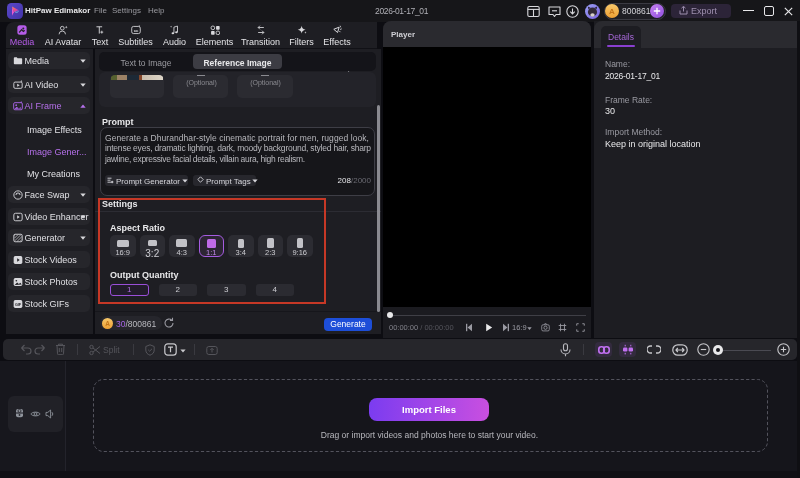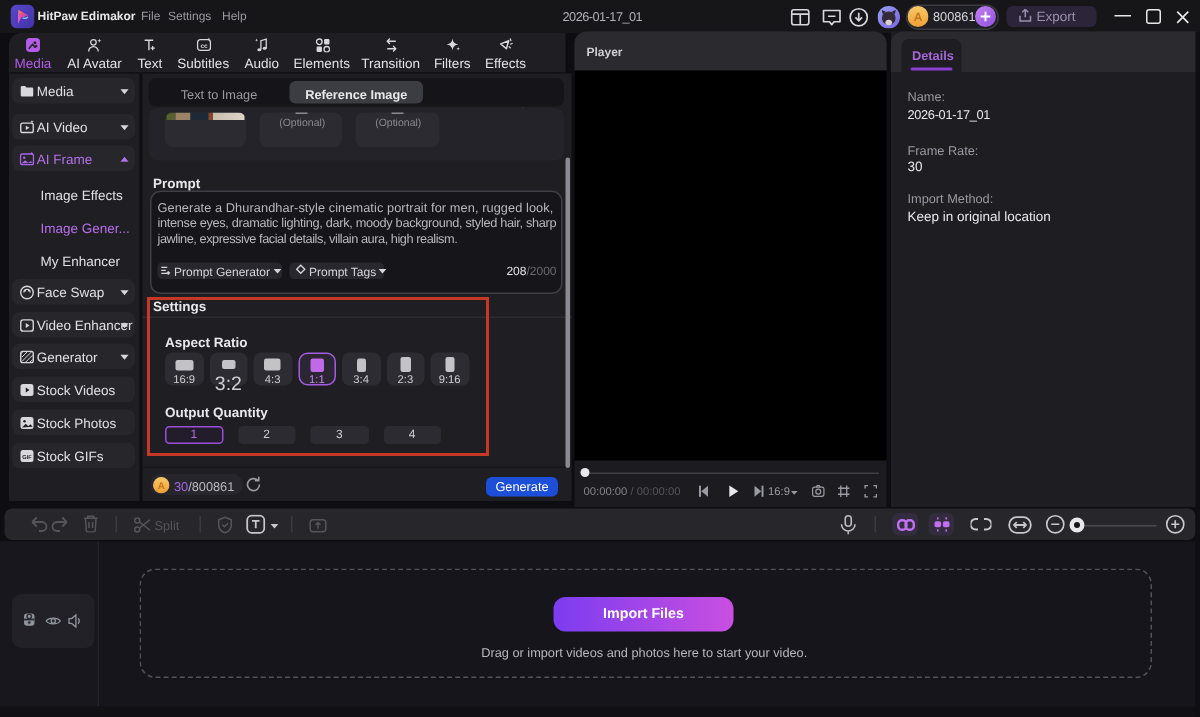--- a/index.html
+++ b/index.html
@@ -182,21 +182,21 @@
       <circle cx="3.8" cy="5" r="1" fill="#a864e8"></circle>
       <path d="M1.5 9.5 L4.5 7 L7 9 L9 7.5 L10.5 9" fill="#a864e8"></path>
       <path d="M9.8 0 l0.35 1 1 0.35 -1 0.35 -0.35 1 -0.35 -1 -1 -0.35 1 -0.35 Z" fill="#a864e8"></path>
     </svg>
     <div class="abs" style="left:24.5px;top:100.5px;font-size:9px;color:#b570ea;white-space:nowrap;">AI Frame</div>
     <svg class="abs" style="left:80px;top:103.5px;" width="6" height="4" viewBox="0 0 6 4">
       <path d="M0.3 3.8 h5.4 L3 0.5 Z" fill="#b570ea"></path>
     </svg>
     <div class="abs" style="left:27px;top:124.5px;font-size:9px;color:#e0e0e4;white-space:nowrap;">Image Effects</div>
     <div class="abs" style="left:27px;top:146.5px;font-size:9px;color:#b570ea;white-space:nowrap;">Image Gener...</div>
-    <div class="abs" style="left:27px;top:168.5px;font-size:9px;color:#e0e0e4;white-space:nowrap;">My Enhancer</div>
+    <div class="abs" style="left:27px;top:168.5px;font-size:9px;color:#e0e0e4;white-space:nowrap;">My Creations</div>
     <div class="abs" style="left:8px;top:186px;width:82px;height:17px;background:#26262b;border-radius:5px;"></div>
     <svg class="abs" style="left:12.5px;top:189.5px;" width="10" height="10" viewBox="0 0 12 12">
       <circle cx="6" cy="6" r="5" fill="none" stroke="#d8d8dc" stroke-width="1.1"></circle>
       <path d="M3.5 6 a2.5 2.5 0 0 1 5 0" fill="none" stroke="#d8d8dc" stroke-width="1"></path>
       <circle cx="4.5" cy="4.5" r="0.7" fill="#d8d8dc"></circle>
       <circle cx="7.5" cy="4.5" r="0.7" fill="#d8d8dc"></circle>
     </svg>
     <div class="abs" style="left:24.5px;top:189.5px;font-size:9px;color:#e0e0e4;white-space:nowrap;">Face Swap</div>
     <svg class="abs" style="left:80px;top:192.5px;" width="6" height="4" viewBox="0 0 6 4">
       <path d="M0.3 0.5 h5.4 L3 3.8 Z" fill="#d8d8dc"></path>
@@ -291,21 +291,21 @@
 
 <div class="abs txt" style="left:102px;top:199px;font-size:9px;font-weight:bold;">Settings</div>
 <div class="abs" style="left:95px;top:211px;width:286px;height:1px;background:#2c2c33;"></div>
 <div class="abs txt" style="left:110px;top:223px;font-size:9px;font-weight:bold;">Aspect Ratio</div>
 <div id="ratioBtns">
     <div class="abs" style="left:110px;top:235px;width:25.5px;height:22px;background:#2c2c32;border-radius:5px;"></div>
     <div class="abs" style="left:116.75px;top:239.5px;width:12px;height:7px;background:#c2c2c7;border-radius:1.5px;"></div>
     <div class="abs" style="left:122.75px;top:248px;font-size:7.5px;color:#cdcdd2;transform:translateX(-50%);">16:9</div>
     <div class="abs" style="left:139.5px;top:235px;width:25.5px;height:22px;background:#2c2c32;border-radius:5px;"></div>
     <div class="abs" style="left:147.5px;top:239.75px;width:9.5px;height:6.5px;background:#c2c2c7;border-radius:1.5px;"></div>
-    <div class="abs" style="left:152.25px;top:248px;font-size:13px;color:#cdcdd2;transform:translateX(-50%);">3:2</div>
+    <div class="abs" style="left:152.25px;top:248px;font-size:10px;color:#cdcdd2;transform:translateX(-50%);">3:2</div>
     <div class="abs" style="left:169px;top:235px;width:25.5px;height:22px;background:#2c2c32;border-radius:5px;"></div>
     <div class="abs" style="left:176.25px;top:239px;width:11px;height:8px;background:#c2c2c7;border-radius:1.5px;"></div>
     <div class="abs" style="left:181.75px;top:248px;font-size:7.5px;color:#cdcdd2;transform:translateX(-50%);">4:3</div>
     <div class="abs" style="left:198.5px;top:235px;width:25.5px;height:22px;background:#2c2533;border:1px solid #a55ce0;border-radius:6px;box-sizing:border-box;"></div>
     <div class="abs" style="left:206.75px;top:238.5px;width:9px;height:9px;background:#c06ae8;border-radius:1.5px;"></div>
     <div class="abs" style="left:211.25px;top:248px;font-size:7.5px;color:#c08ae8;transform:translateX(-50%);">1:1</div>
     <div class="abs" style="left:228px;top:235px;width:25.5px;height:22px;background:#2c2c32;border-radius:5px;"></div>
     <div class="abs" style="left:237.5px;top:238.5px;width:6.5px;height:9px;background:#c2c2c7;border-radius:1.5px;"></div>
     <div class="abs" style="left:240.75px;top:248px;font-size:7.5px;color:#cdcdd2;transform:translateX(-50%);">3:4</div>
     <div class="abs" style="left:257.5px;top:235px;width:25.5px;height:22px;background:#2c2c32;border-radius:5px;"></div>
@@ -370,21 +370,21 @@
 <svg class="abs" style="left:558px;top:323px;" width="9" height="9" viewBox="0 0 10 10" fill="none" stroke="#9a9aa2" stroke-width="1">
 <path d="M2.8 0.8 v8.4 M7.2 0.8 v8.4 M0.8 2.8 h8.4 M0.8 7.2 h8.4"></path>
 </svg>
 <svg class="abs" style="left:576px;top:323px;" width="9" height="9" viewBox="0 0 10 10" fill="none" stroke="#9a9aa2" stroke-width="1">
 <path d="M3 0.8 h-2.2 v2.2 M7 0.8 h2.2 v2.2 M3 9.2 h-2.2 v-2.2 M7 9.2 h2.2 v-2.2"></path>
 </svg>
 
 <div class="abs" style="left:594px;top:21px;width:206px;height:317px;background:#1d1d22;"></div>
 <div class="abs" style="left:594px;top:21px;width:206px;height:27px;background:#2a2a2f;border-radius:8px 0 0 0;"></div>
 <div class="abs" style="left:601px;top:26px;width:40px;height:22px;background:#1d1d22;border-radius:5px 5px 0 0;"></div>
-<div class="abs" style="left:608px;top:32px;font-size:8.5px;color:#a668d8;font-weight:bold;">Details</div>
+<div class="abs" style="left:608px;top:32px;font-size:8.5px;color:#a668d8;">Details</div>
 <div class="abs" style="left:607px;top:45px;width:28px;height:2px;background:#8a3fd0;border-radius:1px;"></div>
 <div class="abs" style="left:605px;top:59px;font-size:8.5px;color:#9a9aa2;">Name:</div>
 <div class="abs txt" style="left:605px;top:71px;font-size:8.5px;letter-spacing:-0.2px;">2026-01-17_01</div>
 <div class="abs" style="left:605px;top:94.5px;font-size:8.5px;color:#9a9aa2;">Frame Rate:</div>
 <div class="abs txt" style="left:605px;top:106px;font-size:9px;">30</div>
 <div class="abs" style="left:605px;top:127px;font-size:8.5px;color:#9a9aa2;">Import Method:</div>
 <div class="abs txt" style="left:605px;top:139px;font-size:9px;">Keep in original location</div>
 
 <div class="abs" style="left:797px;top:21px;width:3px;height:457px;background:#0f0f13;z-index:60;"></div>
 

